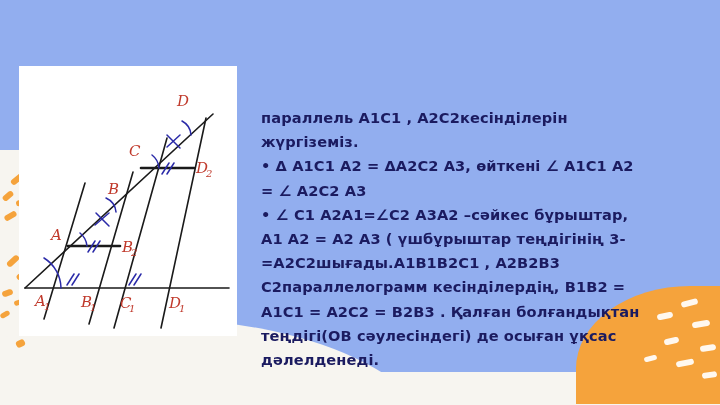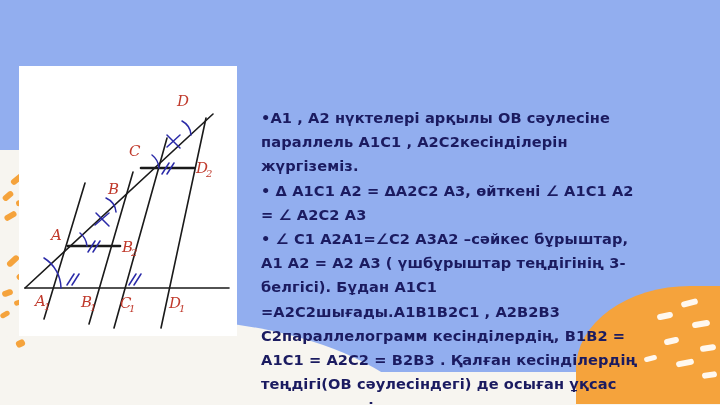--- a/index.html
+++ b/index.html
@@ -150,28 +150,26 @@
         <text x="71" y="245" font-size="10">1</text>
         <text x="101" y="242">C</text>
         <text x="110" y="246" font-size="10">1</text>
         <text x="150" y="242">D</text>
         <text x="160" y="246" font-size="10">1</text>
       </g>
     </svg>
   </div>
 
   <div id="text-block">
-    <p>•A1 , A2 нүктелері арқылы ОВ сәулесіне</p>
     <p>параллель А1С1 , А2С2кесінділерін</p>
     <p>жүргіземіз.</p>
     <p>• Δ А1С1 А2 = ΔА2С2  А3, өйткені ∠ А1С1 А2</p>
     <p>= ∠ А2С2 А3</p>
     <p>• ∠ С1 А2А1=∠С2 А3А2 –сәйкес бұрыштар,</p>
     <p>А1 А2 = А2 А3 ( үшбұрыштар теңдігінің 3-</p>
-    <p>белгісі). Бұдан А1С1</p>
     <p>=А2С2шығады.А1В1В2С1 , А2В2В3</p>
     <p>С2параллелограмм кесінділердің, В1В2 =</p>
-    <p>А1С1 = А2С2 = В2В3 . Қалған кесінділердің</p>
+    <p>А1С1 = А2С2 = В2В3 . Қалған болғандықтан</p>
     <p>теңдігі(ОВ сәулесіндегі) де осыған ұқсас</p>
     <p>дәлелденеді.</p>
   </div>
 
 </div>
 
 </body></html>

